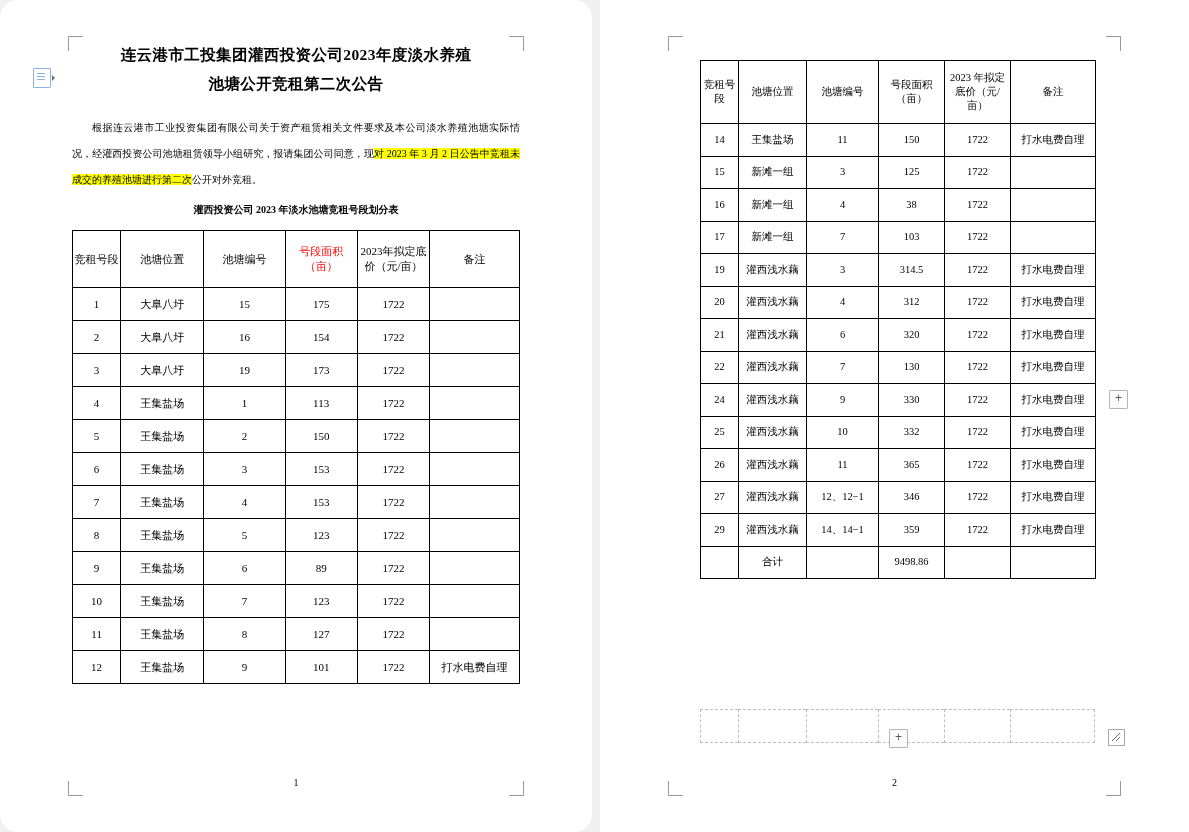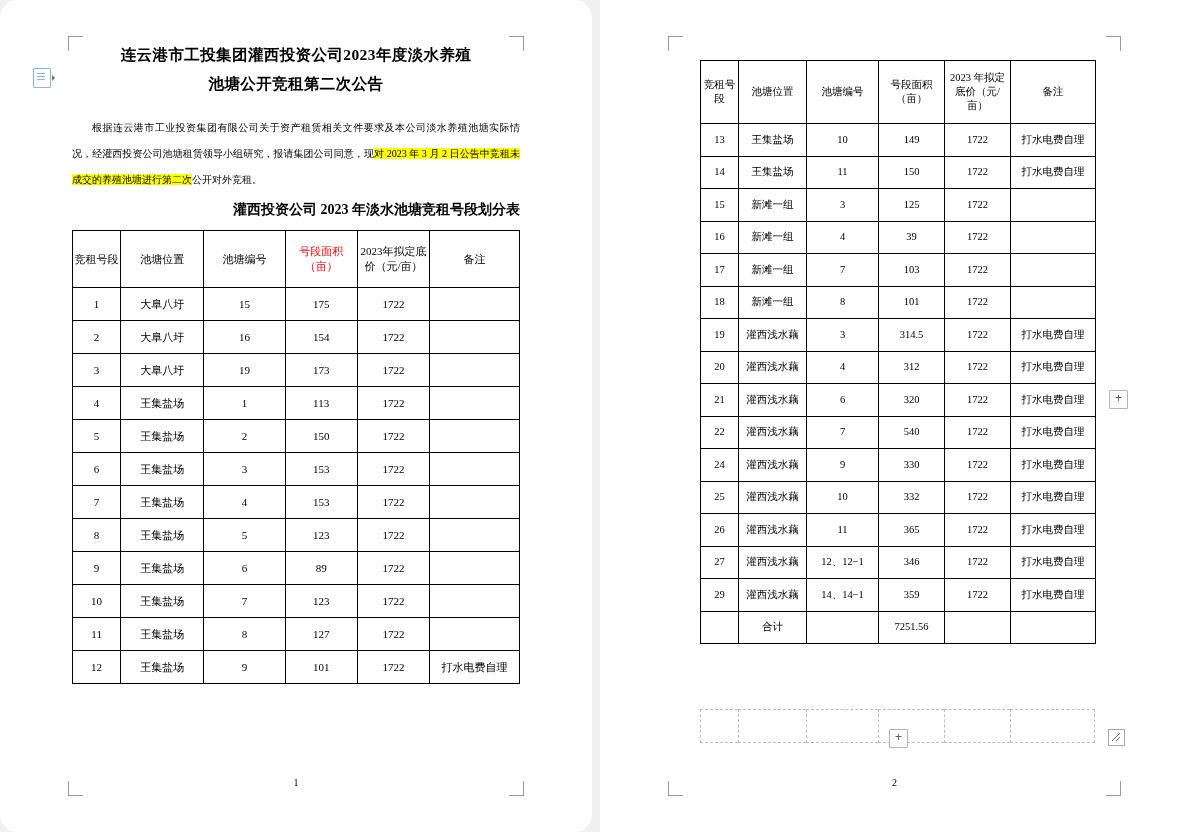--- a/index.html
+++ b/index.html
@@ -56,23 +56,23 @@
   .hl{background:#ffff00;}
   .section-h{
     margin-top:3px;
     font-size:13.6px;
     font-weight:bold;
     line-height:26px;
     text-indent:1em;
   }
   .tbl-caption{
     margin-top:4px;
-    text-align:right;
+    text-align:center;
     font-weight:bold;
-    font-size:14px;
+    font-size:10px;
     line-height:26px;
   }
   table.grid{
     border-collapse:collapse;
     width:100%;
     margin-top:7px;
     table-layout:fixed;
   }
   table.grid th, table.grid td{
     border:1px solid #000;
@@ -350,68 +350,52 @@
             <th>竞租号段</th>
             <th>池塘位置</th>
             <th>池塘编号</th>
             <th>号段面积（亩）</th>
             <th>2023 年拟定底价（元/亩）</th>
             <th>备注</th>
           </tr>
         </thead>
         <tbody>
           <tr>
-            <td>13</td>
-            <td>王集盐场</td>
-            <td>10</td>
-            <td>149</td>
-            <td>1722</td>
-            <td class="note2">打水电费自理</td>
-          </tr>
-          <tr>
             <td>14</td>
             <td>王集盐场</td>
             <td>11</td>
             <td>150</td>
             <td>1722</td>
             <td class="note2">打水电费自理</td>
           </tr>
           <tr>
             <td>15</td>
             <td>新滩一组</td>
             <td>3</td>
             <td>125</td>
             <td>1722</td>
             <td class="note2"></td>
           </tr>
           <tr>
             <td>16</td>
             <td>新滩一组</td>
             <td>4</td>
-            <td>39</td>
+            <td>38</td>
             <td>1722</td>
             <td class="note2"></td>
           </tr>
           <tr>
             <td>17</td>
             <td>新滩一组</td>
             <td>7</td>
             <td>103</td>
             <td>1722</td>
             <td class="note2"></td>
           </tr>
           <tr>
-            <td>18</td>
-            <td>新滩一组</td>
-            <td>8</td>
-            <td>101</td>
-            <td>1722</td>
-            <td class="note2"></td>
-          </tr>
-          <tr>
             <td>19</td>
             <td>灌西浅水藕</td>
             <td>3</td>
             <td>314.5</td>
             <td>1722</td>
             <td class="note2">打水电费自理</td>
           </tr>
           <tr>
             <td>20</td>
             <td>灌西浅水藕</td>
@@ -425,21 +409,21 @@
             <td>灌西浅水藕</td>
             <td>6</td>
             <td>320</td>
             <td>1722</td>
             <td class="note2">打水电费自理</td>
           </tr>
           <tr>
             <td>22</td>
             <td>灌西浅水藕</td>
             <td>7</td>
-            <td>540</td>
+            <td>130</td>
             <td>1722</td>
             <td class="note2">打水电费自理</td>
           </tr>
           <tr>
             <td>24</td>
             <td>灌西浅水藕</td>
             <td>9</td>
             <td>330</td>
             <td>1722</td>
             <td class="note2">打水电费自理</td>
@@ -473,21 +457,21 @@
             <td>灌西浅水藕</td>
             <td>14、14−1</td>
             <td>359</td>
             <td>1722</td>
             <td class="note2">打水电费自理</td>
           </tr>
           <tr>
             <td></td>
             <td>合计</td>
             <td></td>
-            <td>7251.56</td>
+            <td>9498.86</td>
             <td></td>
             <td class="note2"></td>
           </tr>
         </tbody>
       </table>
     </div>
 
     <div class="ghost">
       <div style="width:38px"></div>
       <div style="width:68px"></div>

